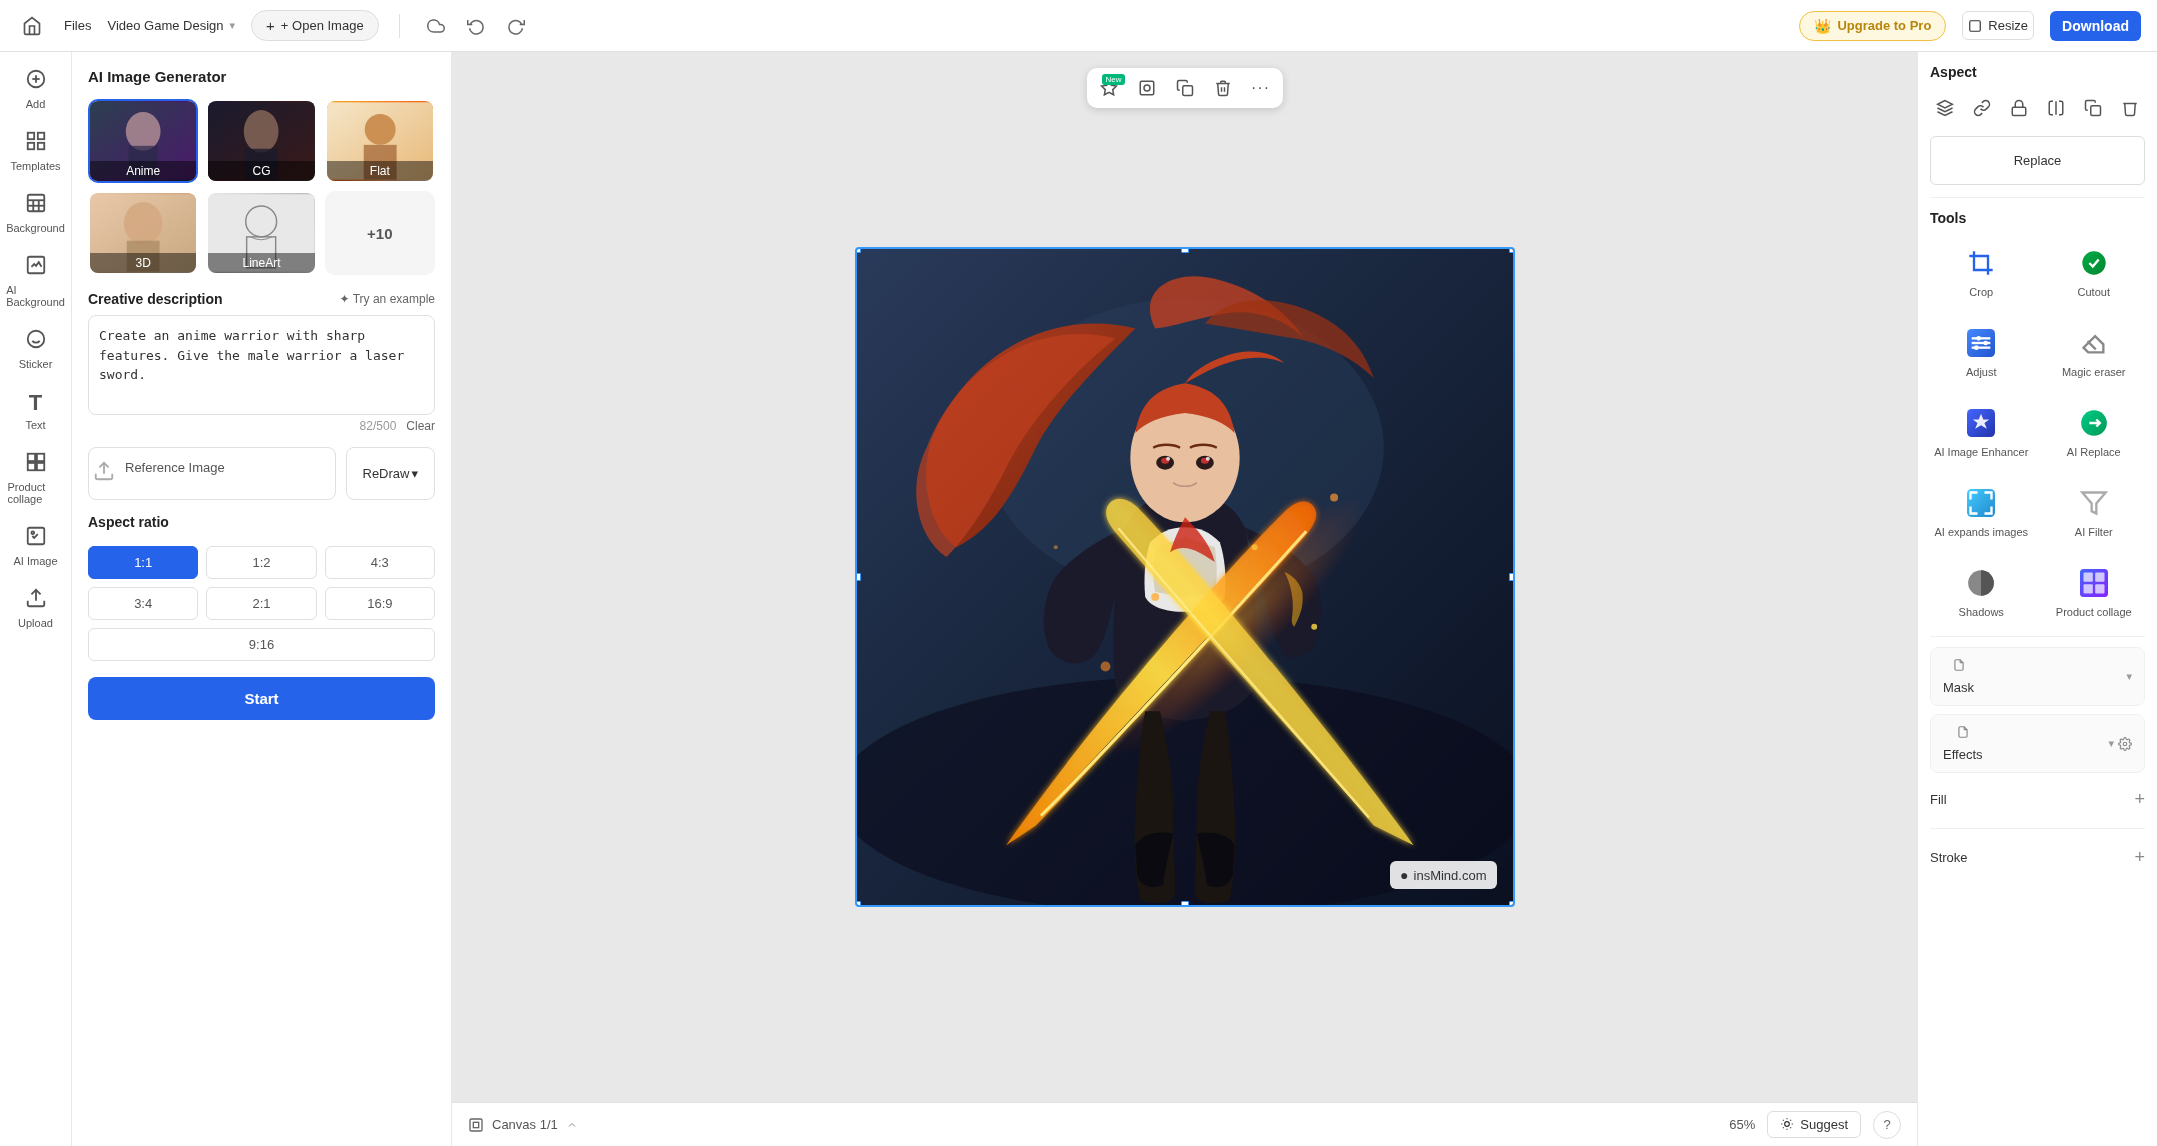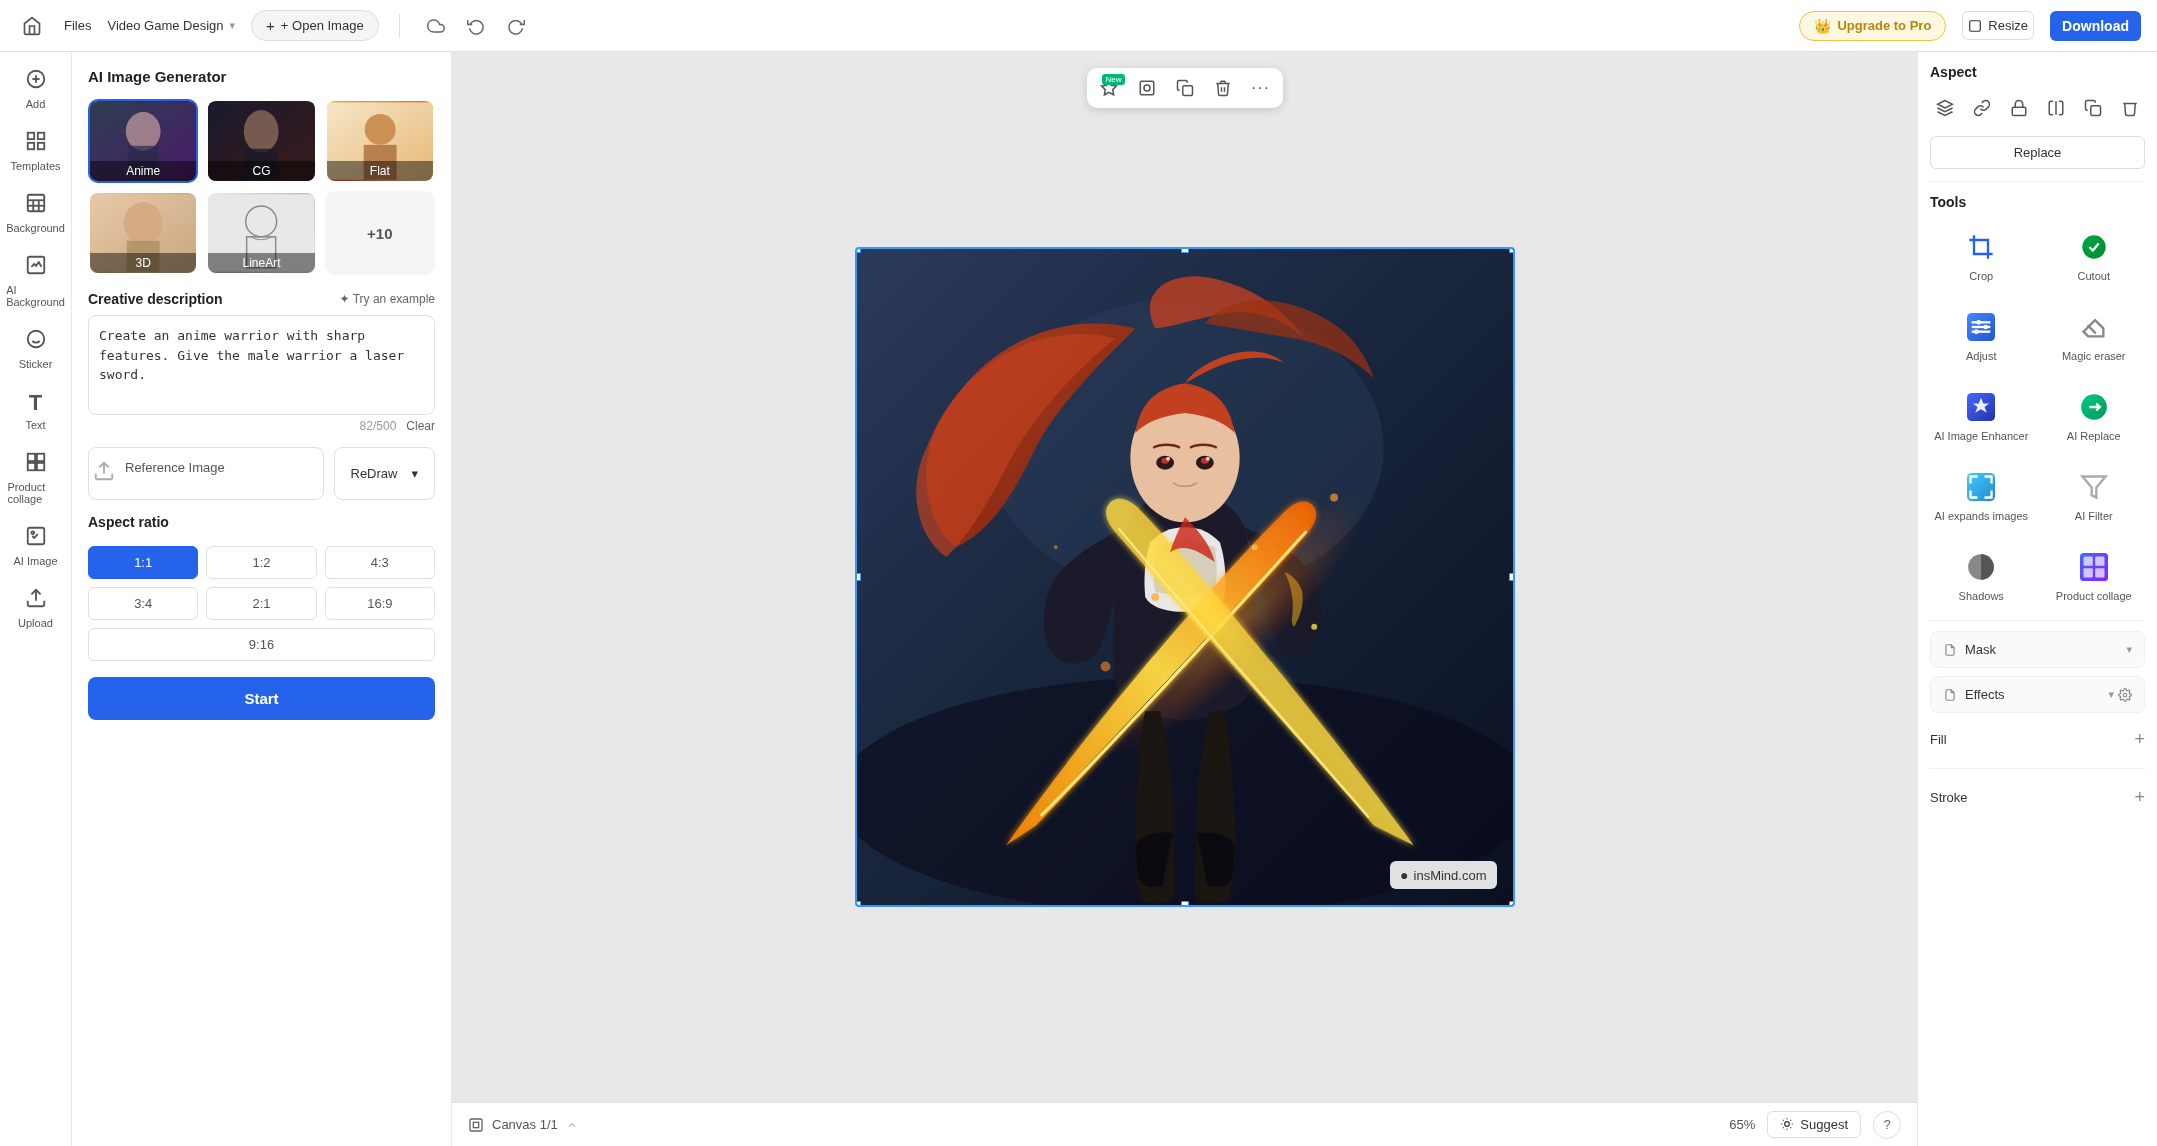--- a/index.html
+++ b/index.html
@@ -53,21 +53,21 @@
     .try-example { font-size: 12px; color: #666; cursor: pointer; display: flex; align-items: center; gap: 4px; font-weight: 400; }
     .desc-textarea { width: 100%; border: 1px solid #e0e0e0; border-radius: 8px; padding: 10px; font-size: 13px; color: #333; resize: none; height: 100px; line-height: 1.5; outline: none; }
     .desc-footer { display: flex; justify-content: flex-end; align-items: center; gap: 10px; margin-top: 4px; font-size: 12px; color: #999; }
     .clear-btn { color: #666; cursor: pointer; font-size: 12px; }
 
     
     .ref-section { display: flex; gap: 10px; margin: 14px 0; }
     .ref-image-box { flex: 1; border: 1px solid #e0e0e0; border-radius: 8px; padding: 12px 4px; display: flex; gap: 10px; cursor: pointer; }
     .ref-image-icon { font-size: 20px; color: #aaa; }
     .ref-image-label { font-size: 13px; color: #555; font-weight: 500; }
-    .redraw-btn { display: flex; align-items: center; gap: 14px; border: 1px solid #e0e0e0; border-radius: 8px; padding: 10px 16px; cursor: pointer; color: #333; font-weight: 500; white-space: nowrap; }
+    .redraw-btn { display: flex; align-items: center; gap: 2px; border: 1px solid #e0e0e0; border-radius: 8px; padding: 10px 16px; cursor: pointer; color: #333; font-weight: 500; white-space: nowrap; }
 
     
     .aspect-grid { display: grid; grid-template-columns: repeat(3, 1fr); gap: 8px; margin-top: 8px; }
     .aspect-btn { border: 1px solid #e0e0e0; border-radius: 6px; padding: 8px 0; text-align: center; cursor: pointer; color: #555; font-size: 13px; background: #fff; }
     .aspect-btn.active { background: #2563eb; color: #fff; border-color: #2563eb; }
 
     
     .start-btn { width: 100%; background: #2563eb; color: #fff; border: none; border-radius: 8px; padding: 13px; font-size: 15px; font-weight: 700; cursor: pointer; margin-top: 16px; }
 
     
@@ -108,28 +108,28 @@
     
     .tools-section-title { font-size: 14px; font-weight: 700; color: #222; margin: 12px 0 10px; }
     .tools-grid { display: grid; grid-template-columns: repeat(2, 1fr); gap: 10px; }
     .tool-item { display: flex; flex-direction: column; align-items: center; gap: 4px; cursor: pointer; padding: 8px 4px; border-radius: 8px; }
     .tool-icon { width: 38px; height: 38px; display: flex; align-items: center; justify-content: center; font-size: 22px; }
     .tool-label { font-size: 11px; color: #555; text-align: center; }
 
     
     .accordion-item { border: 1px solid #efefef; border-radius: 8px; margin-bottom: 8px; overflow: hidden; }
     .accordion-header { display: flex; align-items: center; justify-content: space-between; padding: 10px 12px; cursor: pointer; background: #fafafa; }
-    .accordion-header-left { display: flex; align-items: center; gap: 8px; font-size: 13px; font-weight: 500; color: #333; }
+    .accordion-header-left { display: flex; align-items: center; gap: 8px; font-size: 13px; font-weight: 500; color: #333; flex-direction: column; }
     .accordion-chevron { color: #999; font-size: 11px; }
     .fill-section { display: flex; align-items: center; justify-content: space-between; padding: 8px 0; }
     .fill-label { font-size: 13px; color: #333; font-weight: 500; }
     .fill-add { font-size: 18px; color: #888; cursor: pointer; }
 
     
-    .replace-btn { width: 100%; border: 1px solid #ddd; border-radius: 6px; padding: 8px; text-align: center; cursor: pointer; color: #333; font-size: 13px; background: #fff; margin-bottom: 12px; }
+    .replace-btn { width: 100%; border: 1px solid #ddd; border-radius: 6px; padding: 16px; text-align: center; cursor: pointer; color: #333; font-size: 13px; background: #fff; margin-bottom: 12px; }
   </style>
 </head>
 <body>
 
 <div class="topbar">
   <div class="topbar-home">
     <svg width="20" height="20" viewBox="0 0 24 24" fill="none" stroke="currentColor" stroke-width="2">
       <path d="M3 9l9-7 9 7v11a2 2 0 01-2 2H5a2 2 0 01-2-2z"></path>
       <polyline points="9 22 9 12 15 12 15 22"></polyline>
     </svg>

